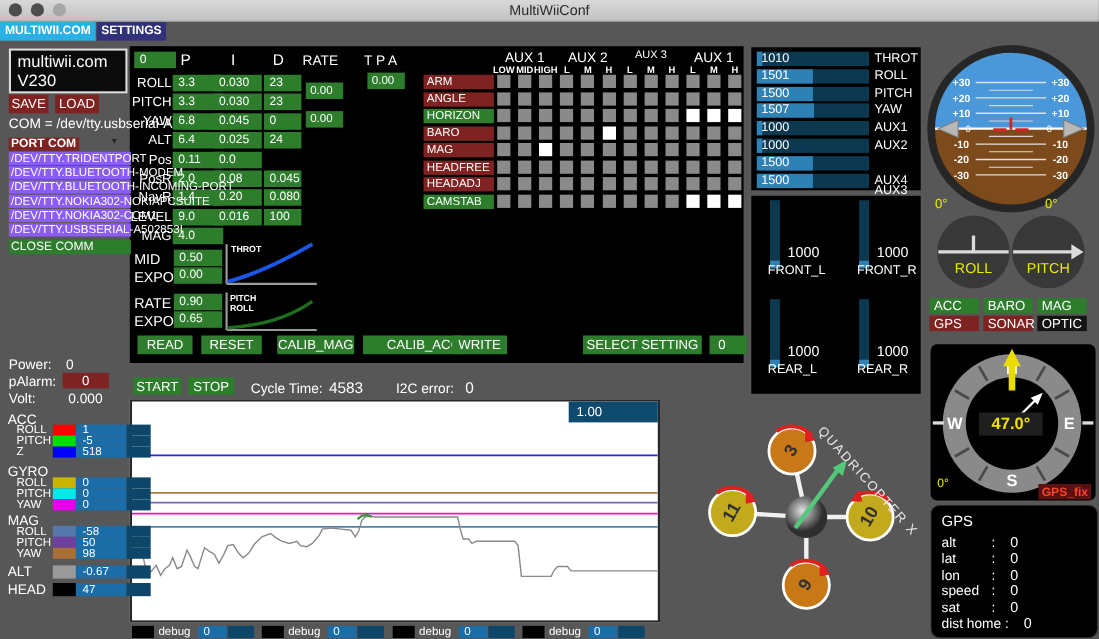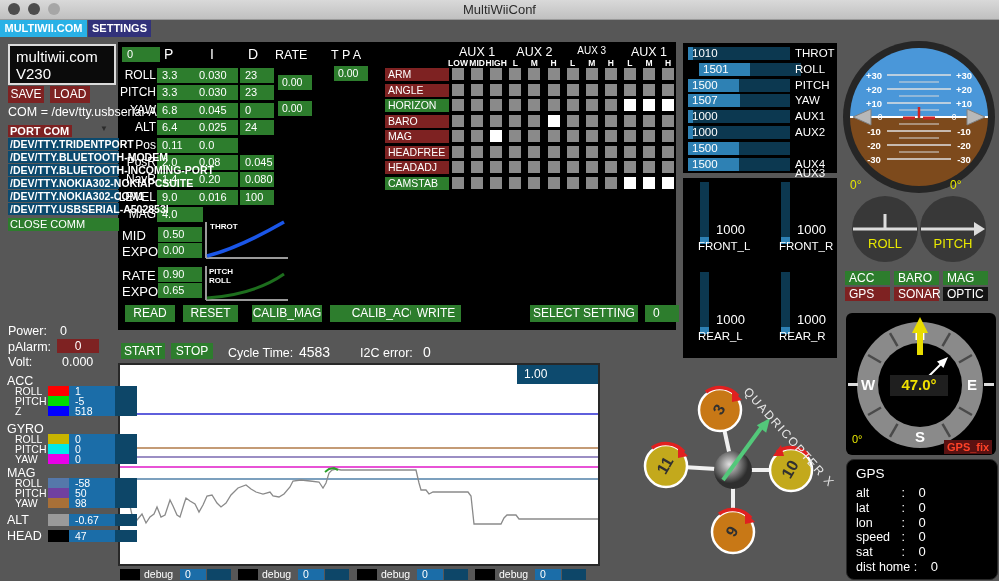--- a/index.html
+++ b/index.html
@@ -13,21 +13,21 @@
   .tab{height:17px;line-height:17px;font-size:11px;font-weight:bold;text-align:center;top:20px;}
   .grn{background:#2d7d2d;}
   .red{background:#7e2222;}
   .panel{background:#000;}
   .btn{height:17px;line-height:17px;font-size:12px;text-align:center;color:#fff;}
   .pbox{height:15px;line-height:15px;font-size:11px;color:#fff;background:#2d7d2d;
         padding-left:5px;box-sizing:border-box;z-index:3;}
   .pid-label{height:15px;line-height:15px;font-size:12px;text-align:right;color:#fff;}
   .hdr{font-size:14px;color:#fff;}
   .port-item{height:12px;line-height:12px;font-size:10.5px;white-space:nowrap;
-             background:#0c4a6e;width:109px;padding-left:2px;z-index:30;color:#fff;font-weight:bold;}
+             background:#8b5cf6;width:109px;padding-left:2px;z-index:30;color:#fff;}
   .aux-label{height:13px;line-height:13px;font-size:10.5px;padding-left:3px;box-sizing:border-box;}
   .aux-cell{width:12px;height:12px;}
   .rc-bar{background:#0c3850;height:13px;}
   .rc-fill{position:absolute;left:0;top:0;height:13px;background:#2e81b4;}
   .rc-val{position:absolute;left:4px;top:0;font-size:11.5px;line-height:13px;}
   .rc-lbl{font-size:11.5px;line-height:13px;color:#fff;}
   .mot-bar{width:9px;height:62px;background:#0c3850;}
   .mot-fill{position:absolute;left:0;bottom:0;width:9px;height:7px;background:#2e81b4;}
   .flag{width:45px;height:14px;line-height:14px;font-size:12px;padding-left:4px;box-sizing:border-box;}
   .sens-lbl{font-size:12.5px;line-height:12px;color:#fff;}
@@ -271,21 +271,21 @@
       <div class="aux-cell" style="position: absolute; left: 525px; top: 135px; background: rgb(255, 255, 255);"></div>
       <div class="aux-cell" style="position: absolute; left: 544px; top: 135px; background: rgb(255, 255, 255);"></div>
     </div>
 
   <div id="rc-panel" class="abs panel" style="left:683px;top:43px;width:154px;height:130px;">
       <div class="rc-bar" style="position: absolute; left: 5px; top: 4px; width: 102px;">
         <div class="rc-fill" style="position: absolute; width: 5px;"></div>
         <div class="rc-val" style="position: absolute;">1010</div>
       </div>
       <div class="rc-lbl" style="position: absolute; left: 112px; top: 4px;">THROT</div>
-      <div class="rc-bar" style="position: absolute; left: 16px; top: 20px; width: 102px;">
+      <div class="rc-bar" style="position: absolute; left: 5px; top: 20px; width: 102px;">
         <div class="rc-fill" style="position: absolute; width: 51.102px;"></div>
         <div class="rc-val" style="position: absolute;">1501</div>
       </div>
       <div class="rc-lbl" style="position: absolute; left: 112px; top: 20px;">ROLL</div>
       <div class="rc-bar" style="position: absolute; left: 5px; top: 36px; width: 102px;">
         <div class="rc-fill" style="position: absolute; width: 51px;"></div>
         <div class="rc-val" style="position: absolute;">1500</div>
       </div>
       <div class="rc-lbl" style="position: absolute; left: 112px; top: 36px;">PITCH</div>
       <div class="rc-bar" style="position: absolute; left: 5px; top: 51px; width: 102px;">

